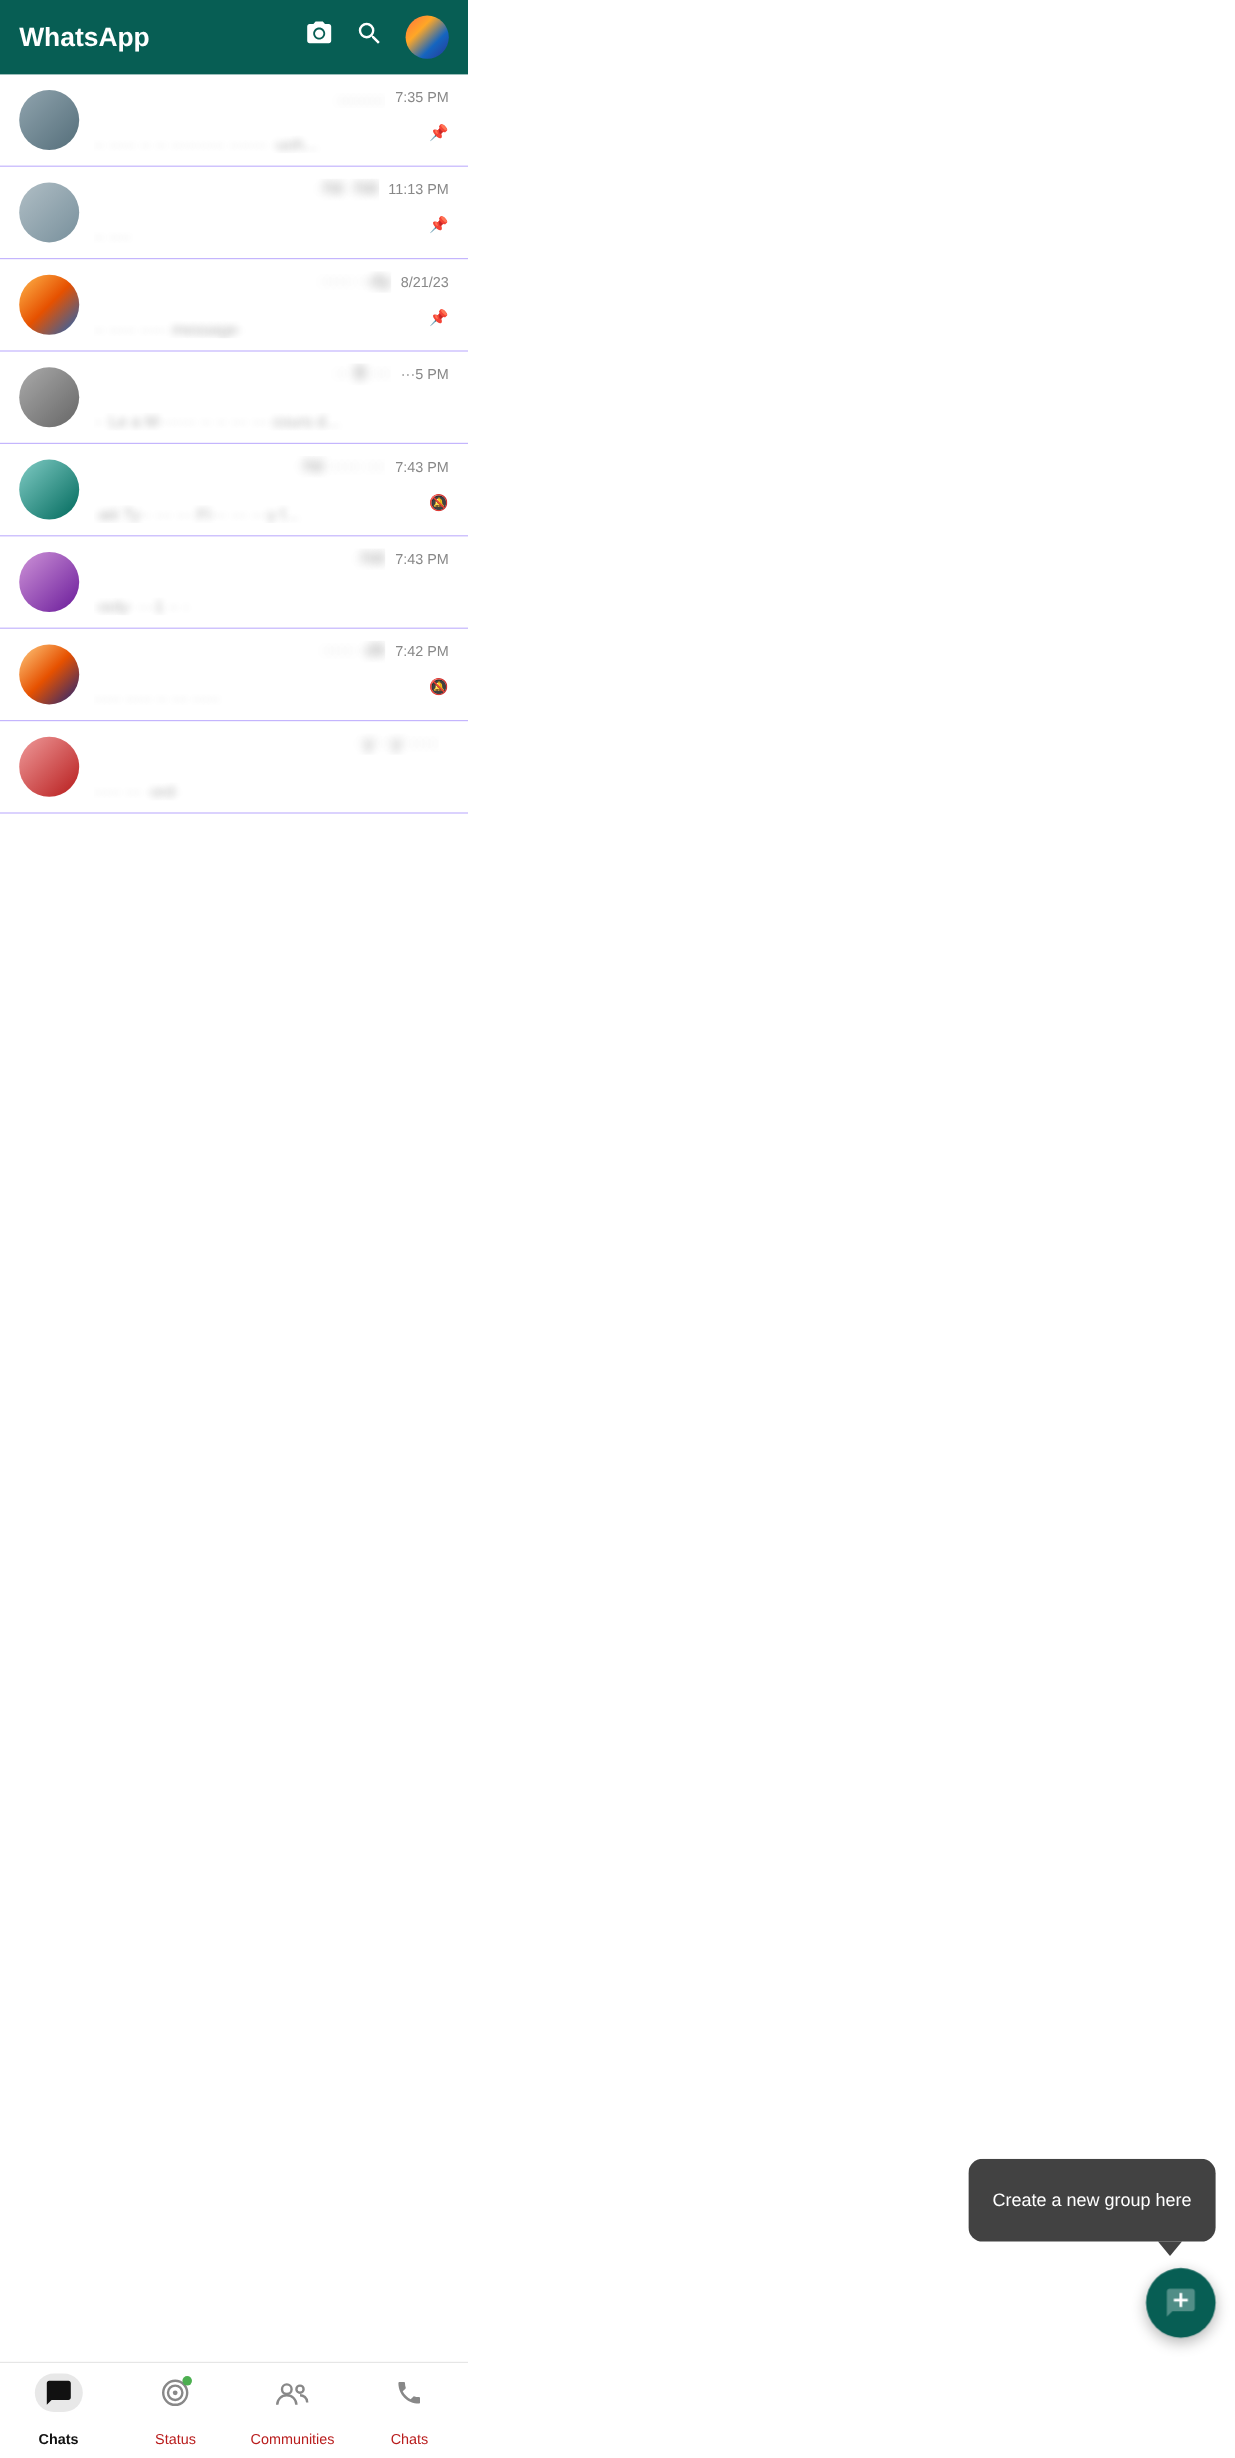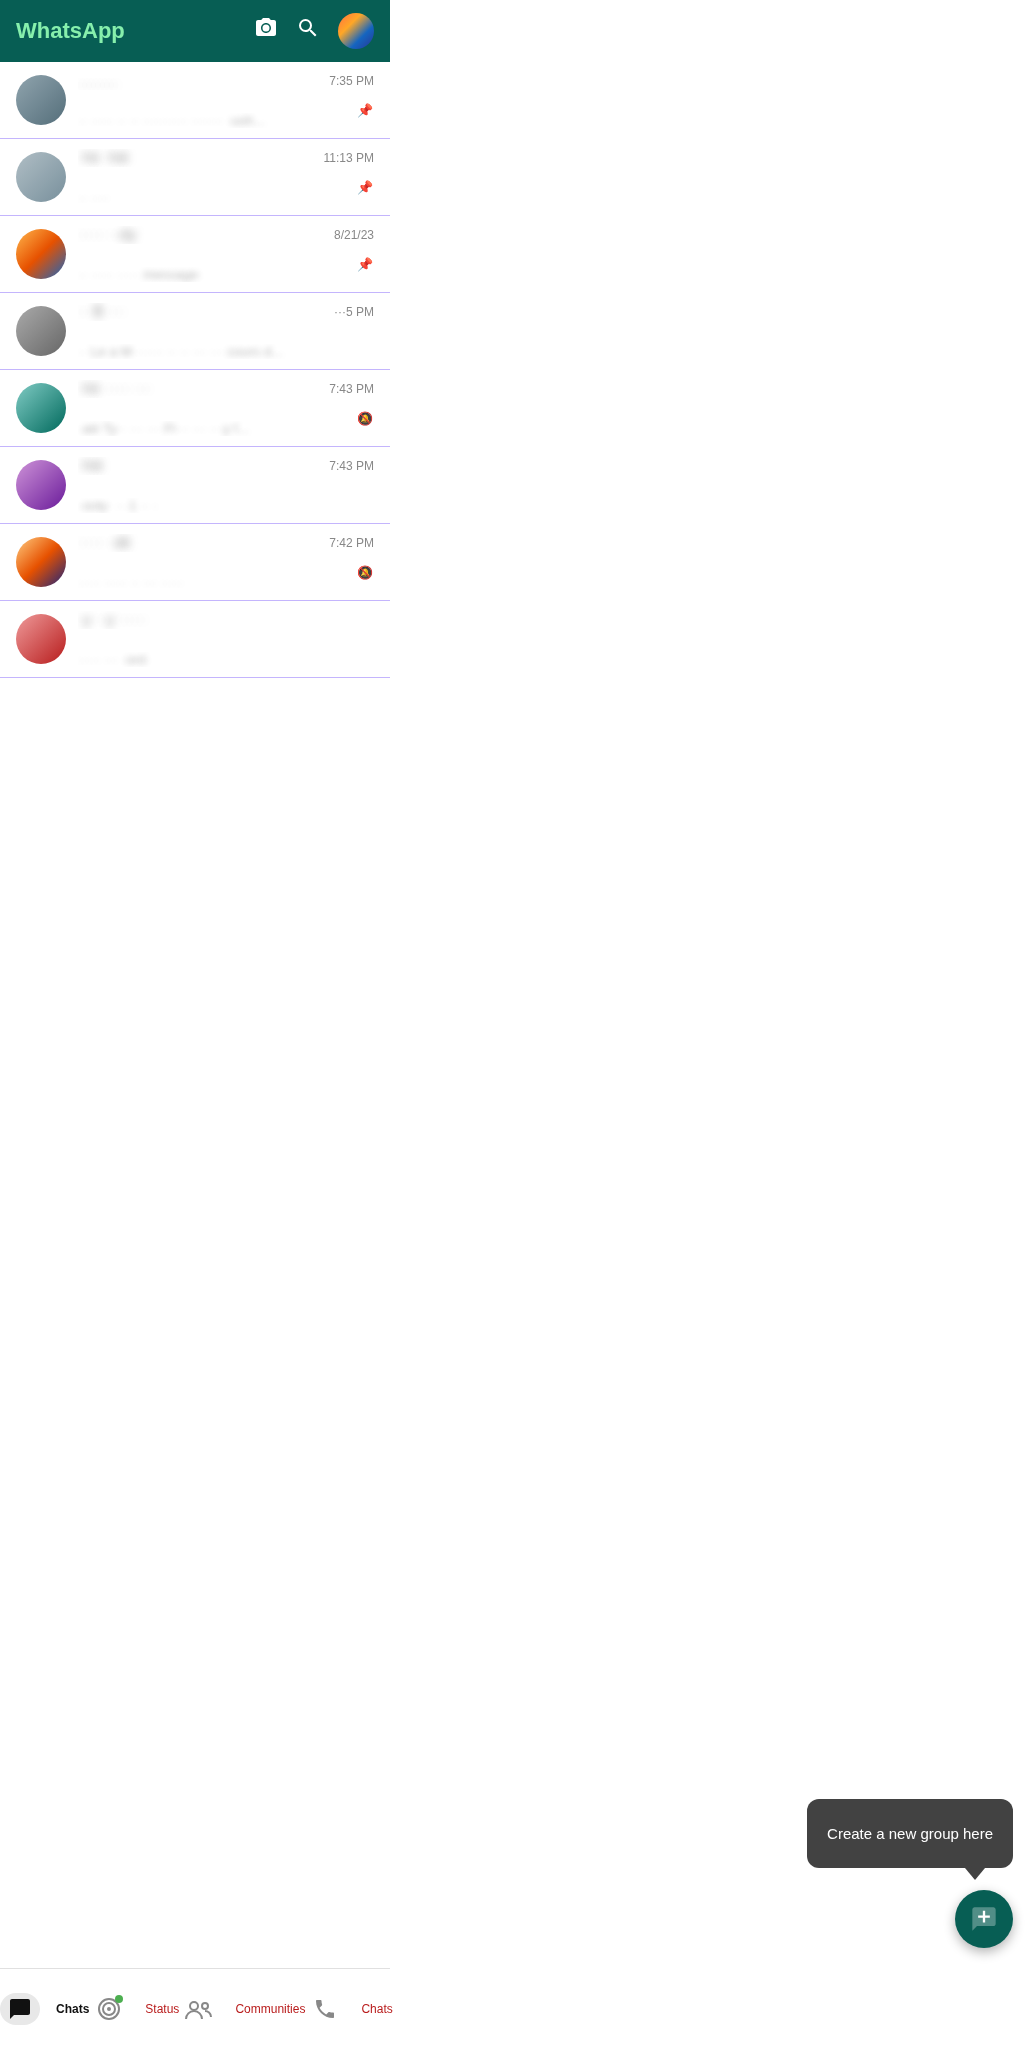--- a/index.html
+++ b/index.html
@@ -16,21 +16,21 @@
     
     .header {
       background: #075e54;
       padding: 12px 16px;
       display: flex;
       align-items: center;
       justify-content: space-between;
       height: 62px;
     }
     .header-title {
-      color: #86efac;
+      color: #ffffff;
       font-size: 22px;
       font-weight: 700;
     }
     .header-icons {
       display: flex;
       align-items: center;
       gap: 18px;
     }
     .header-icon {
       color: #fff;
@@ -91,20 +91,21 @@
       white-space: nowrap;
       overflow: hidden;
       text-overflow: ellipsis;
       flex: 1;
       margin-right: 8px;
     }
     .chat-name-blurred {
       color: transparent;
       text-shadow: 0 0 8px rgba(0,0,0,0.4);
       user-select: none;
+      text-align: right;
     }
     .chat-time {
       font-size: 12px;
       color: #888;
       white-space: nowrap;
     }
     .chat-preview-row {
       display: flex;
       align-items: center;
       justify-content: space-between;
@@ -190,21 +191,21 @@
       left: 0;
       width: 390px;
       background: #fff;
       border-top: 1px solid #e0e0e0;
       display: flex;
       height: 80px;
     }
     .nav-item {
       flex: 1;
       display: flex;
-      flex-direction: row;
+      flex-direction: column;
       align-items: center;
       justify-content: center;
       cursor: pointer;
       gap: 16px;
     }
     .nav-item.active .nav-label {
       color: #111;
       font-weight: 700;
     }
     .nav-item .nav-label {

